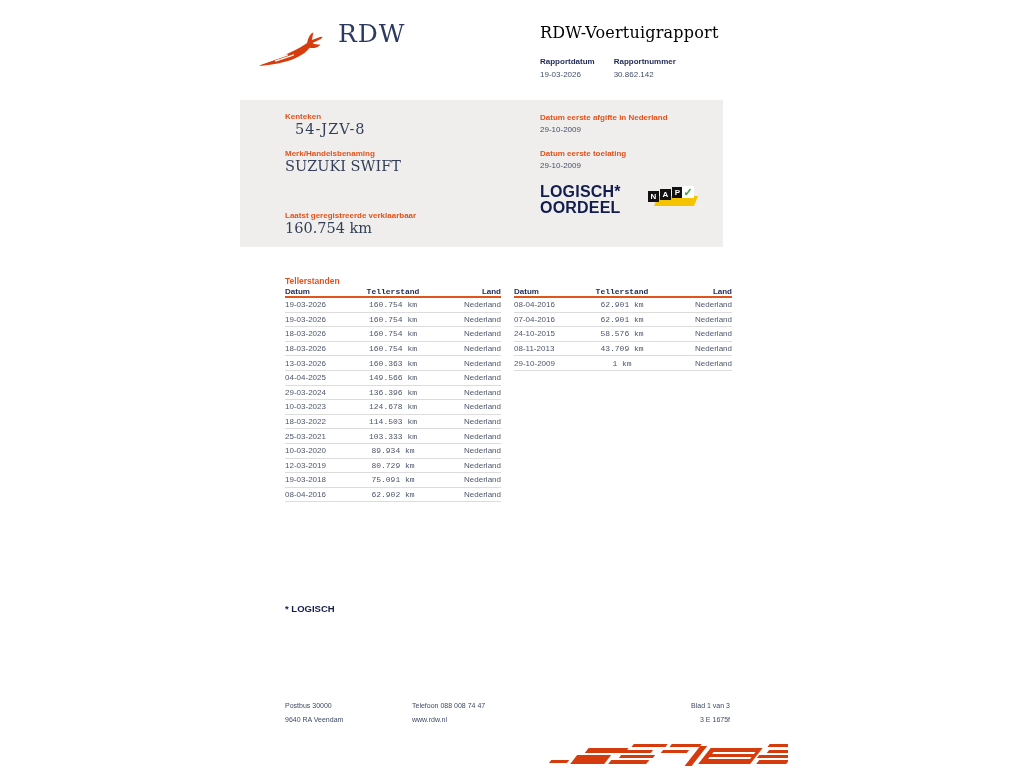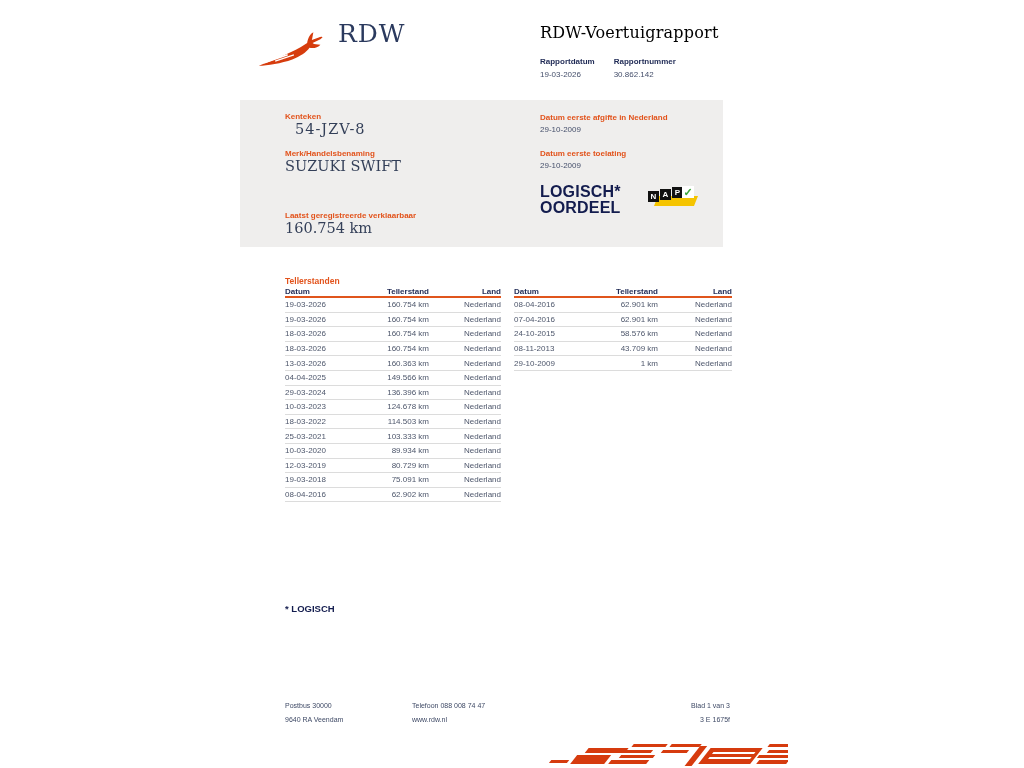--- a/index.html
+++ b/index.html
@@ -45,21 +45,21 @@
   .section-title { position:absolute; left:285px; top:276px; font-size:8.5px;
                    font-weight:bold; color:#e2531c; }
   .table { position:absolute; top:287px; }
   .table-left { left:285px; width:216px; }
   .table-right { left:514px; width:218px; }
   .t-head { display:flex; border-bottom:2px solid #e0551c;
             font-size:8px; font-weight:bold; color:#1f2a55; }
   .t-row { display:flex; height:14.6px; align-items:center;
            border-bottom:1px solid #dcdcdc; font-size:8px; color:#4d566b; }
   .c1 { width:72px; text-align:left; }
-  .c2 { width:72px; text-align:right; }
+  .c2 { width:72px; text-align:center;font-family:Liberation Mono, monospace; }
   .c3 { flex:1; text-align:right; }
 
   
   .footnote-title { position:absolute; left:285px; top:603px; font-size:9.5px;
                     font-weight:bold; color:#131c4e; }
   .footnote-text { position:absolute; left:285px; top:619px; width:440px;
                    font-size:8px; line-height:13px; color:#e2531c; }
 
   
   .footer-cell { position:absolute; font-size:7px; color:#3f4a66; }

